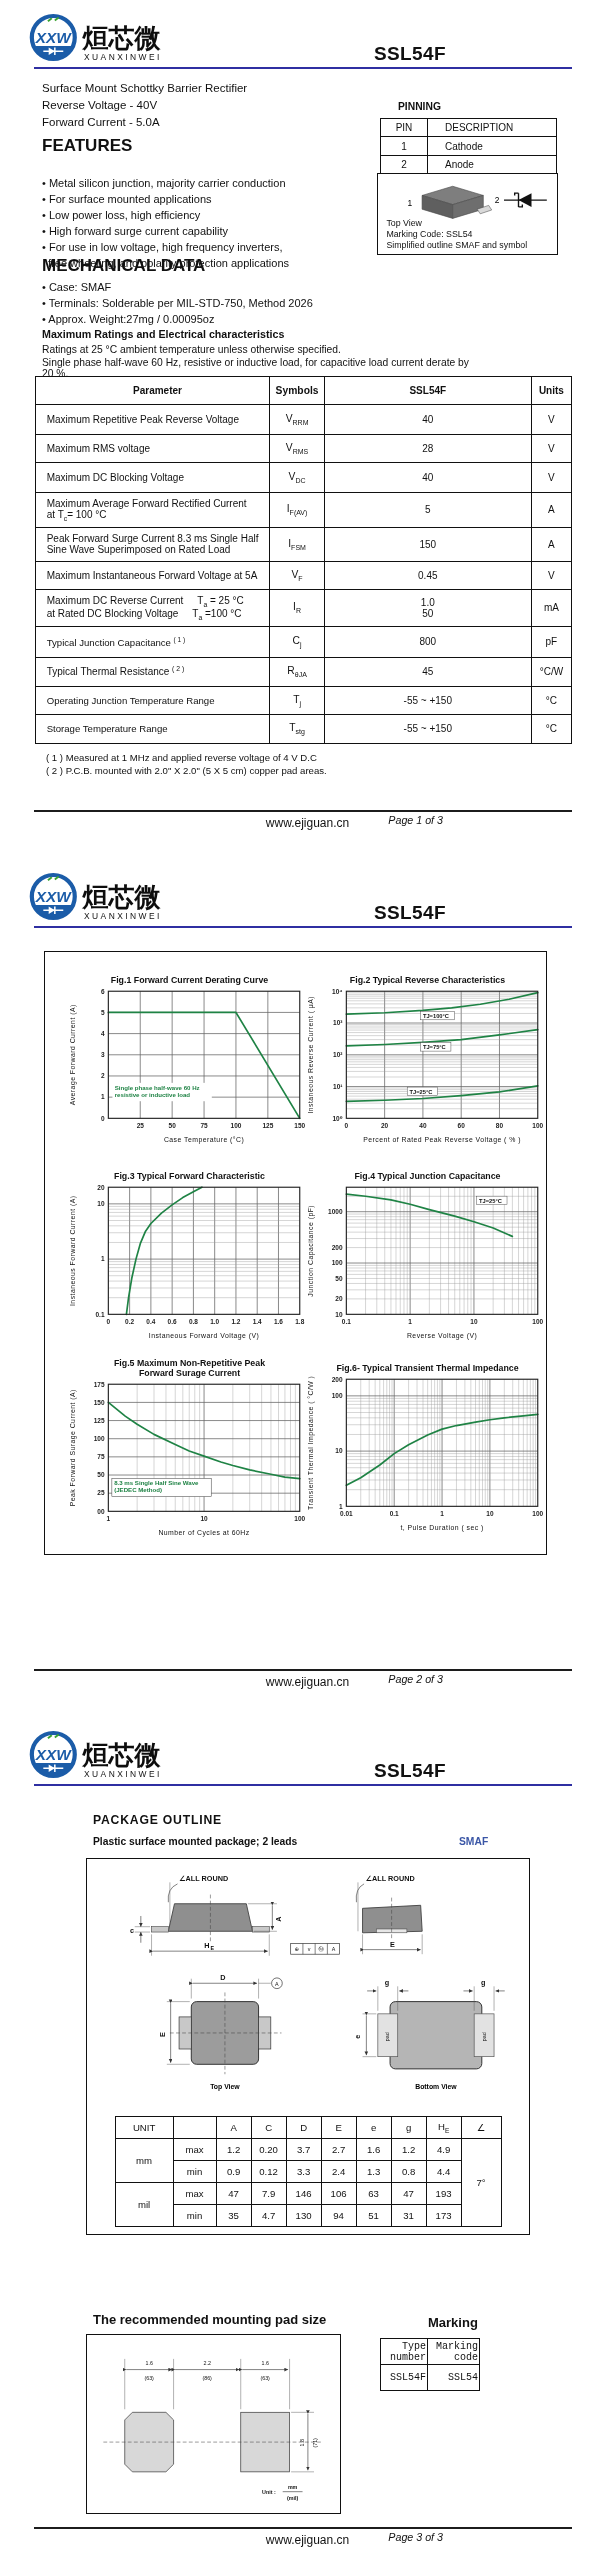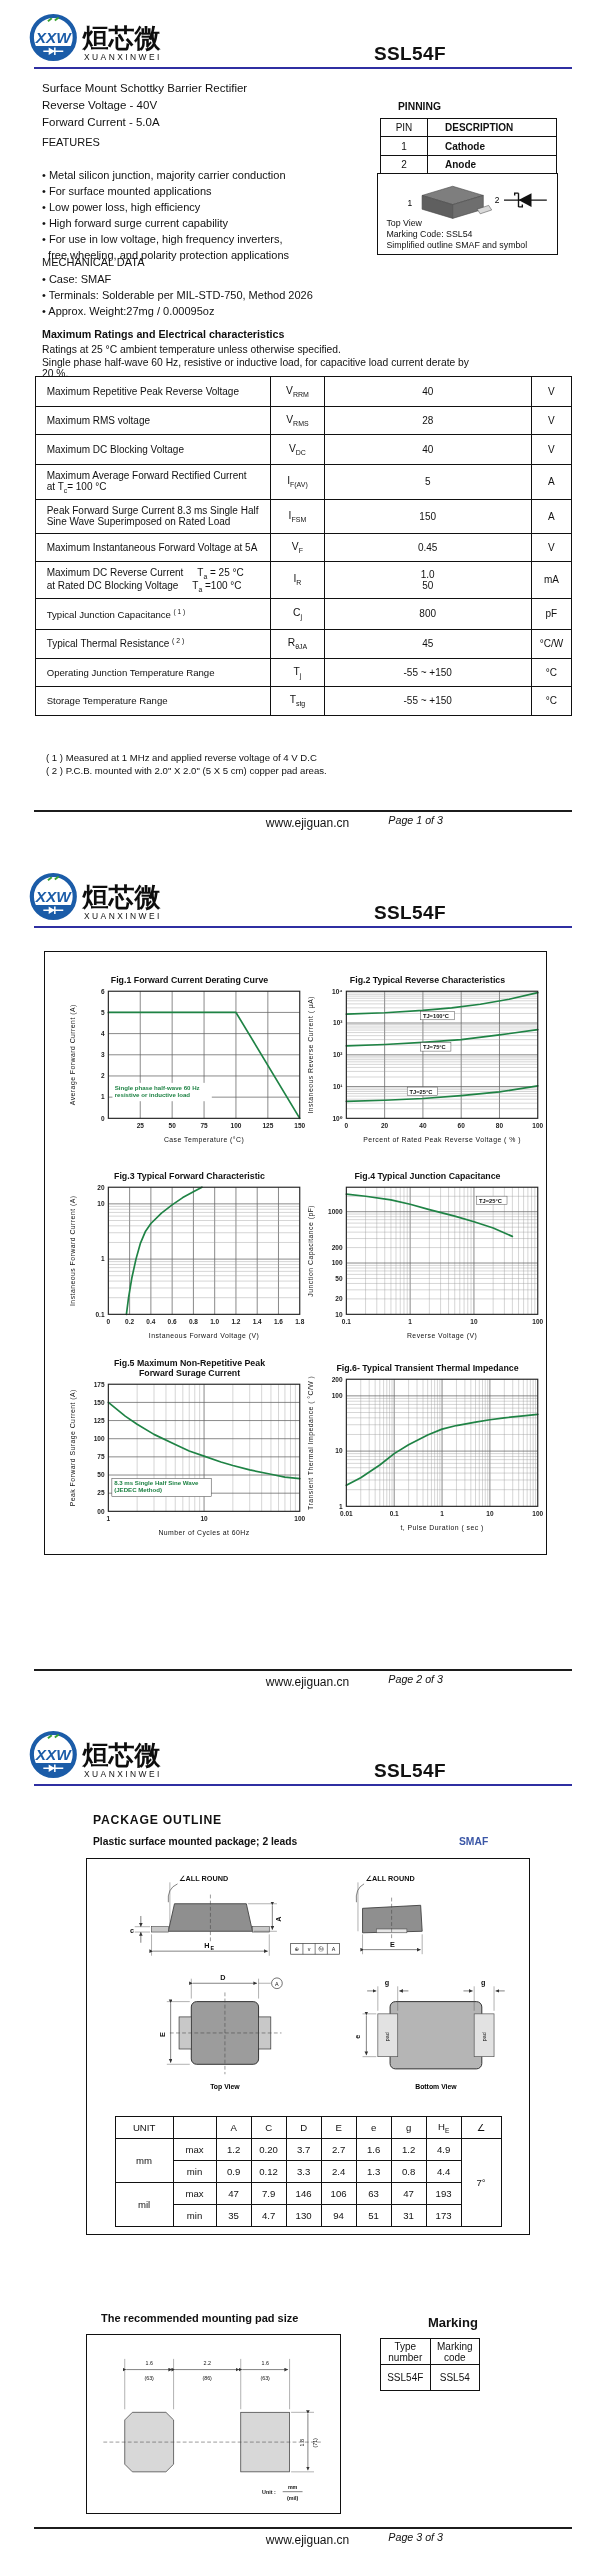--- a/index.html
+++ b/index.html
@@ -9,28 +9,28 @@
   .abs{position:absolute;}
   
   .hdr-rule{position:absolute;left:34px;width:538px;height:2.3px;background:#2f2fa2;}
   .partno{position:absolute;right:34px;font-size:19px;font-weight:bold;letter-spacing:0.4px;}
   
   .ftr-rule{position:absolute;left:34px;width:538px;height:1.9px;background:#1c1c1c;top:810px;}
   .ftr-web{position:absolute;left:4px;width:607px;top:816px;text-align:center;font-size:12px;}
   .ftr-page{position:absolute;right:37px;top:814px;font-size:10.7px;font-style:italic;}
   
   .intro{position:absolute;left:42px;top:80px;font-size:11.5px;line-height:17px;}
-  .sec-title{font-weight:normal;font-size:11px;}
+  .sec-title{font-weight:bold;font-size:17px;}
   .bullets{font-size:11px;line-height:16px;}
   
   table{border-collapse:collapse;}
   .pintbl{position:absolute;left:380px;top:118px;width:177px;font-size:10px;}
   .pintbl td{border:1.1px solid #111;height:15.3px;}
   .pintbl .c1{width:44px;text-align:center;}
-  .pintbl .c2{padding-left:17px;font-weight:bold;}
+  .pintbl .c2{padding-left:17px;}
   .outline-box{position:absolute;left:377px;top:173px;width:179px;height:80px;border:1.1px solid #111;}
   .cap{position:absolute;left:8.4px;font-size:8.8px;}
   
   .rat{position:absolute;left:35px;top:376px;width:537px;font-size:10px;border:1.5px solid #111;}
   .rat td{border:0.8px solid #111;}
   .rat .param{width:232px;text-align:left;padding-left:10.7px;}
   .rat .sym{width:52px;text-align:center;font-size:10.3px;}
   .rat .val{width:215px;text-align:center;}
   .rat .unit{width:38px;text-align:center;}
   .rat td.hd{text-align:center;font-weight:bold;}
@@ -47,25 +47,25 @@
   svg text.clabel{font-size:7.5px;font-weight:bold;fill:#111;}
   svg text.note{font-size:8px;font-weight:bold;fill:#1f8345;}
   
   .pkg-title{position:absolute;left:93px;top:96px;font-size:12.2px;font-weight:bold;letter-spacing:0.8px;}
   .pkg-sub{position:absolute;left:93px;top:119px;font-size:10.3px;font-weight:bold;}
   .smaf{position:absolute;left:459px;top:119px;font-size:10.3px;font-weight:bold;color:#3a56a6;}
   .pkgbox{position:absolute;left:86px;top:141px;width:442px;height:375px;border:1.1px solid #111;}
   .dims{position:absolute;left:27.6px;top:257px;font-size:9.6px;}
   .dims td{border:0.8px solid #111;text-align:center;height:19px;}
   .dims{border:1.1px solid #111;padding-left:26px;}
-  .mnt-title{position:absolute;left:101px;top:595px;font-size:11px;font-weight:bold;}
+  .mnt-title{position:absolute;left:93px;top:595px;font-size:13px;font-weight:bold;}
   .padbox{position:absolute;left:86px;top:617px;width:253px;height:178px;border:1.1px solid #111;}
   .mark-title{position:absolute;left:380px;top:598px;font-size:13px;font-weight:bold;margin-left:48px;}
   .marktbl{position:absolute;left:380px;top:621px;font-size:10px;border:1.1px solid #111;}
-  .marktbl td{border:0.8px solid #111;text-align:center;height:23px;}
+  .marktbl td{border:0.8px solid #111;text-align:right;height:23px;font-family:Liberation Mono, monospace;}
   svg text.draw{font-size:9.5px;font-weight:bold;fill:#111;}
   svg text.draw-sm{font-size:7px;fill:#111;}
   svg .dim{stroke:#333;stroke-width:0.8;}
   svg .thin{stroke:#555;stroke-width:0.6;}
   svg .dash{stroke:#444;stroke-width:0.7;stroke-dasharray:5 3;}
 </style>
 </head>
 <body>
 
 <svg width="0" height="0" style="position:absolute" aria-hidden="true">
@@ -155,20 +155,26 @@
         <div>• Approx. Weight:27mg /  0.00095oz</div>
       </div>
     </div>
 
     <div class="abs" style="left:42px;top:328px;font-size:10.7px;font-weight:bold">Maximum Ratings and Electrical characteristics</div>
     <div class="abs" style="left:42px;top:344px;font-size:10.3px">Ratings at 25 °C ambient temperature unless otherwise specified.</div>
     <div class="abs" style="left:42px;top:357px;font-size:10.3px">Single phase half-wave 60 Hz, resistive or inductive load, for capacitive load current derate by 20 %.</div>
 
     <table class="rat">
       <tbody>
+          <tr style="height:28px">
+        <td class="param hd">Parameter</td>
+        <td class="sym hd">Symbols</td>
+        <td class="val hd">SSL54F</td>
+        <td class="unit hd">Units</td>
+      </tr>
       <tr style="height:30px">
         <td class="param">
               <div><span>Maximum Repetitive Peak Reverse Voltage</span></div>
             </td>
         <td class="sym"><span><span>V</span><sub>RRM</sub></span></td>
         <td class="val">40</td>
         <td class="unit">V</td>
       </tr>
       <tr style="height:27.6px">
         <td class="param">

